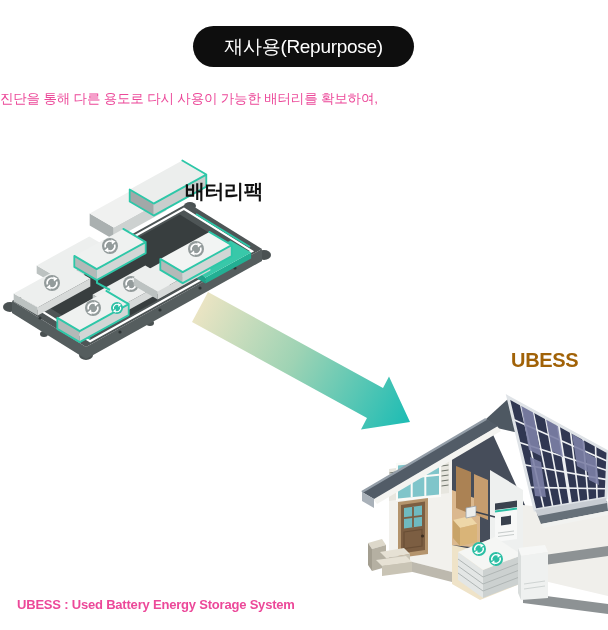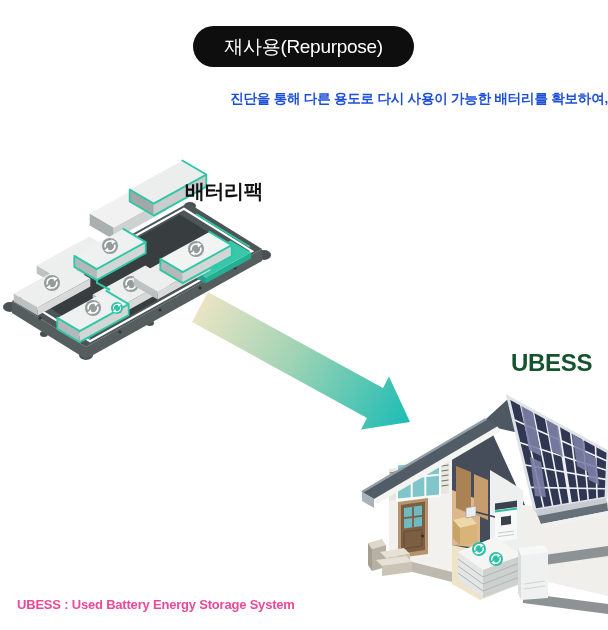--- a/index.html
+++ b/index.html
@@ -7,28 +7,28 @@
     position:relative;width:608px;height:630px;background:#ffffff;overflow:hidden;
     font-family:"Liberation Sans","DejaVu Sans",sans-serif;
   }
   .layer{position:absolute;inset:0;}
   .title-pill{
     position:absolute;left:193px;top:26px;width:221px;height:41px;
     background:#0e0e0e;border-radius:21px;display:flex;align-items:center;justify-content:center;
   }
   .title-pill span{color:#ffffff;font-size:19px;font-weight:500;letter-spacing:-0.3px;}
   .desc{
-    position:absolute;left:0;right:0;top:89px;text-align:right;
-    color:#1d4ed8;font-size:13.5px;line-height:19px;font-weight:700;letter-spacing:-0.2px;
+    position:absolute;left:0;right:0;top:89px;text-align:left;
+    color:#ec4899;font-size:13.5px;line-height:19px;font-weight:400;letter-spacing:-0.2px;
   }
   .label-pack{
     position:absolute;left:185px;top:178px;font-size:20px;font-weight:800;color:#101010;letter-spacing:-0.5px;text-align:right;
   }
   .label-ubess{
-    position:absolute;left:511px;top:349px;font-size:24px;font-weight:800;color:#14532d;letter-spacing:-0.3px;
+    position:absolute;left:511px;top:349px;font-size:20px;font-weight:800;color:#a16207;letter-spacing:-0.3px;
   }
   .footnote{
     position:absolute;left:17px;top:597px;font-size:13px;font-weight:700;color:#ec4899;letter-spacing:-0.2px;
   }
   svg{display:block;}
 </style>
 </head>
 <body>
 
 <div class="canvas">

